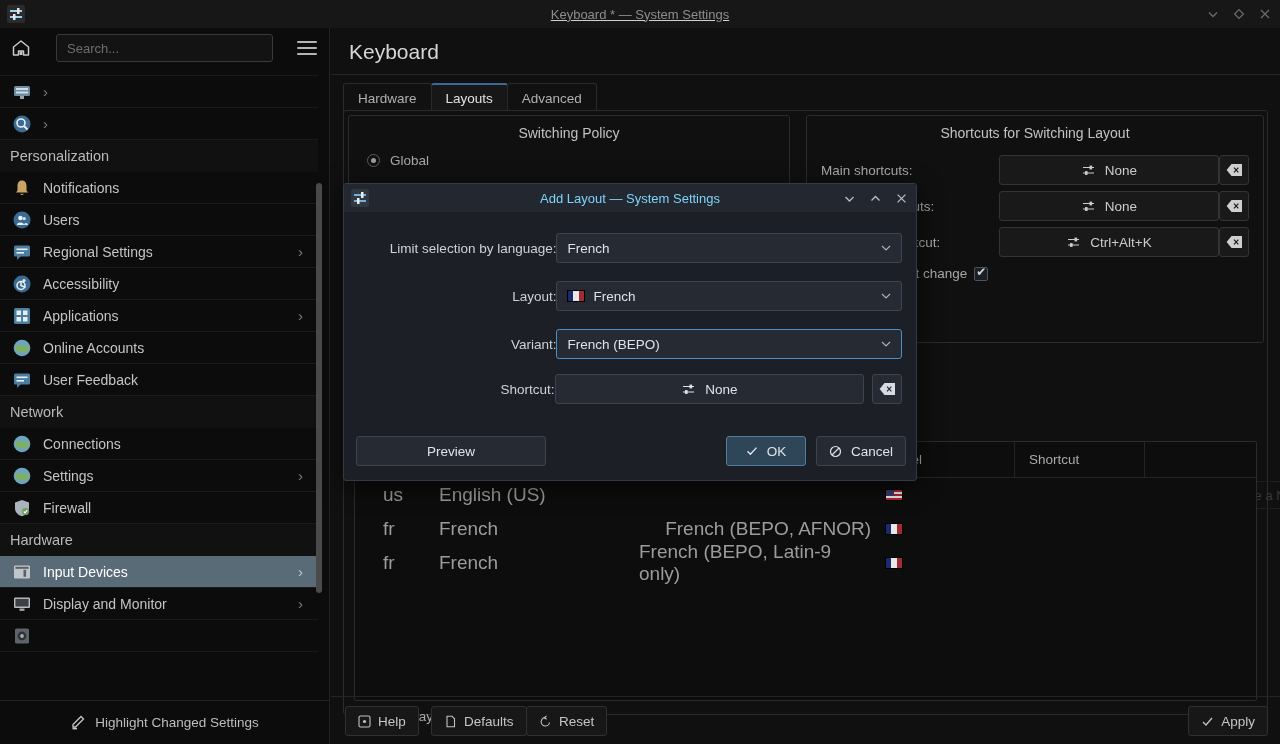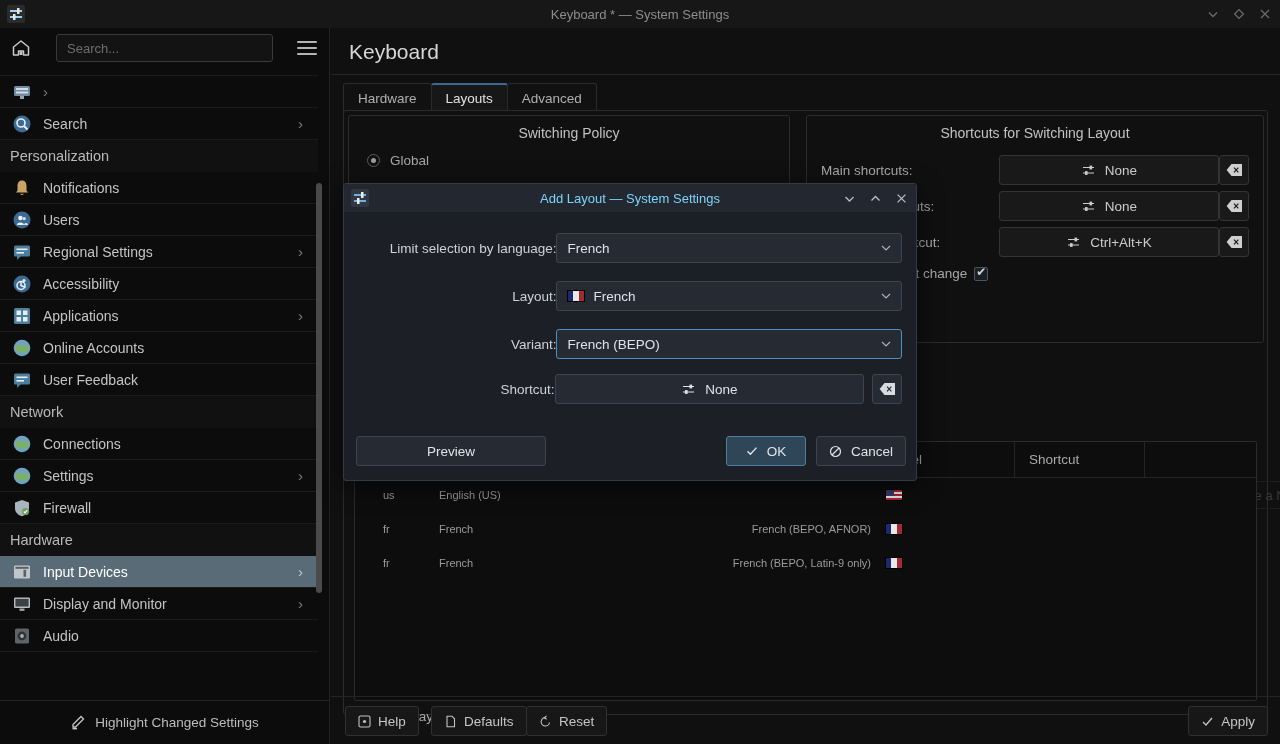--- a/index.html
+++ b/index.html
@@ -9,21 +9,21 @@
     font-family: "Liberation Sans", sans-serif;
     color: #d0d0d0;
     overflow: hidden;
   }
   .app { position: relative; width: 1280px; height: 744px; }
 
   
   .titlebar {
     position: absolute; left: 0; top: 0; width: 1280px; height: 28px;
     background: #171717;
-    display: flex; align-items: center; justify-content: center;
+    display: flex; align-items: center; justify-content: center; text-decoration: underline;
   }
   .titlebar .tb-title { font-size: 13px; color: #8d8d8d; }
   .tb-appicon {
     position: absolute; left: 7px; top: 5px; width: 18px; height: 18px;
   }
   .tb-ctrls { position: absolute; right: 8px; top: 0; height: 28px; display: flex; align-items: center; gap: 12px; }
   .tb-ctrls span { width: 14px; height: 14px; display: inline-block; opacity: .55; }
 
   
   .sidebar {
@@ -108,21 +108,21 @@
   }
   .chk-row { display: flex; align-items: center; gap: 7px; padding: 9px 0 0 14px; font-size: 13.5px; color: #a8a8a8; }
   .chk { width: 14px; height: 14px; border: 1px solid #4a5560; border-radius: 2px; background: #1a1f25; position: relative; }
   .chk.on::after { content: "✔"; position: absolute; left: 1px; top: -3px; font-size: 12px; color: #cfd6dd; }
 
   
   .tbl { position: absolute; left: 10px; top: 330px; width: 903px; height: 260px; border: 1px solid #2b2b2b; border-radius: 2px; background: #0d0d0d; }
   .tbl-head { display: flex; height: 36px; border-bottom: 1px solid #242424; }
   .th { font-size: 13.5px; color: #a9a9a9; display: flex; align-items: center; padding-left: 14px; border-right: 1px solid #242424; }
   .tr { display: flex; height: 34px; align-items: center; }
-  .td { font-size: 11px; color: #9c9c9c; display: flex; align-items: center; padding-left: 14px; }
+  .td { font-size: 19px; color: #9c9c9c; display: flex; align-items: center; padding-left: 14px; }
 
   .flag { width: 18px; height: 12px; display: inline-block; border: 1px solid #000; }
   .flag-fr { background: linear-gradient(to right, #1b2a6b 0 33.3%, #e8e8e8 33.3% 66.6%, #a32a35 66.6% 100%); }
   .flag-us { background: repeating-linear-gradient(to bottom, #b22234 0 2px, #eeeeee 2px 4px); position: relative; }
   .flag-us::before { content: ""; position: absolute; left: 0; top: 0; width: 8px; height: 6px; background: #3c3b6e; }
 
   .spare-row { position: absolute; left: 10px; top: 598px; display: flex; align-items: center; gap: 8px; font-size: 13.5px; color: #a8a8a8; }
   .chk-empty { width: 14px; height: 14px; border: 1px solid #4e4e4e; border-radius: 2px; background: #121212; }
 
   .screenshot-ghost {
@@ -248,21 +248,20 @@
             <span class="chev">›</span>
           </div>
           <div class="sb-item">
             <span class="ico">
               <svg width="20" height="20" viewBox="0 0 20 20">
                 <circle cx="10" cy="10" r="8.5" fill="#3d6a91"></circle>
                 <circle cx="9" cy="9" r="4" fill="none" stroke="#eaf2f8" stroke-width="1.6"></circle>
                 <path d="M12 12 L15.5 15.5" stroke="#eaf2f8" stroke-width="1.8"></path>
               </svg>
             </span>
-            <span class="lbl">Search</span>
             <span class="chev">›</span>
           </div>
           <div class="sb-head">Personalization</div>
           <div class="sb-item">
             <span class="ico">
               <svg width="20" height="20" viewBox="0 0 20 20">
                 <path d="M10 2.5 C6.7 2.5 5.5 5 5.5 8 L5.5 12.5 L4 14.5 L16 14.5 L14.5 12.5 L14.5 8 C14.5 5 13.3 2.5 10 2.5 Z" fill="#c9a464"></path>
                 <path d="M8.3 15.8 A1.8 1.8 0 0 0 11.7 15.8" fill="#c9a464"></path>
               </svg>
             </span>
@@ -397,21 +396,20 @@
             <span class="chev">›</span>
           </div>
           <div class="sb-item">
             <span class="ico">
               <svg width="20" height="20" viewBox="0 0 20 20">
                 <rect x="3" y="2.5" width="14" height="15" rx="1.5" fill="#5e6369"></rect>
                 <circle cx="10" cy="10" r="4.4" fill="#2e3237"></circle>
                 <circle cx="10" cy="10" r="1.9" fill="#a8aeb4"></circle>
               </svg>
             </span>
-            <span class="lbl">Audio</span>
             <span class="chev"></span>
           </div>
         </div>
     </div>
 
     <div class="sb-scroll"></div>
 
     <div class="sb-bottom">
       <span>
         <svg width="17" height="17" viewBox="0 0 17 17">

